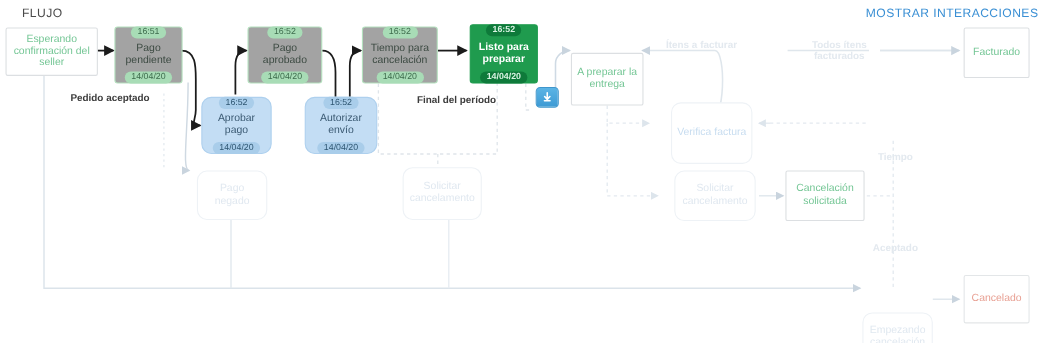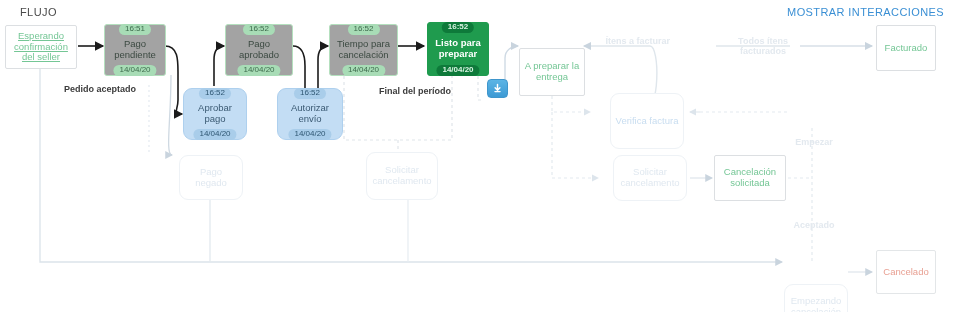--- a/index.html
+++ b/index.html
@@ -118,21 +118,21 @@
     <path d="M690,178 L712,178" stroke="#e0e7ed" stroke-width="1.3" fill="none" marker-end="url(#ag)"></path>
 
     <path d="M788,178 L812,178" stroke="#e3e9ef" stroke-width="1.2" stroke-dasharray="3,3" fill="none"></path>
     <path d="M812,128 L812,228" stroke="#e3e9ef" stroke-width="1.2" stroke-dasharray="3,3" fill="none"></path>
 
     <path d="M812,228 L812,262" stroke="#e3e9ef" stroke-width="1.2" stroke-dasharray="3,3" fill="none"></path>
 
     <path d="M848,272 L872,272" stroke="#e0e7ed" stroke-width="1.3" fill="none" marker-end="url(#ag)"></path>
   </svg>
 
-  <div class="node sq green" style="left:5px;top:25px;width:72px;height:44px;text-decoration:underline;">
+  <div class="node sq green" style="left:5px;top:25px;width:84px;height:44px;">
     <span class="lbl">Esperando confirmación del seller</span>
   </div>
 
   <div class="node status" style="left:104px;top:24px;width:62px;height:52px;">
     <span class="chip t">16:51</span>
     <span class="lbl">Pago pendiente</span>
     <span class="chip d">14/04/20</span>
   </div>
 
   <div class="node act" style="left:183px;top:88px;width:64px;height:52px;">
@@ -214,19 +214,19 @@
   <div class="etext dark" style="left:378px;top:86px;width:74px;">
     <span>Final del período</span>
   </div>
   <div class="etext grey" style="left:596px;top:36px;width:74px;text-align:right;">
     <span>Ítens a facturar</span>
   </div>
   <div class="etext grey" style="left:722px;top:36px;width:82px;">
     <span>Todos ítens facturados</span>
   </div>
   <div class="etext grey" style="left:786px;top:137px;width:56px;">
-    <span>Empezar</span>
+    <span>Tiempo</span>
   </div>
   <div class="etext grey" style="left:786px;top:220px;width:56px;">
     <span>Aceptado</span>
   </div>
 
 </div>
 
 </body></html>

